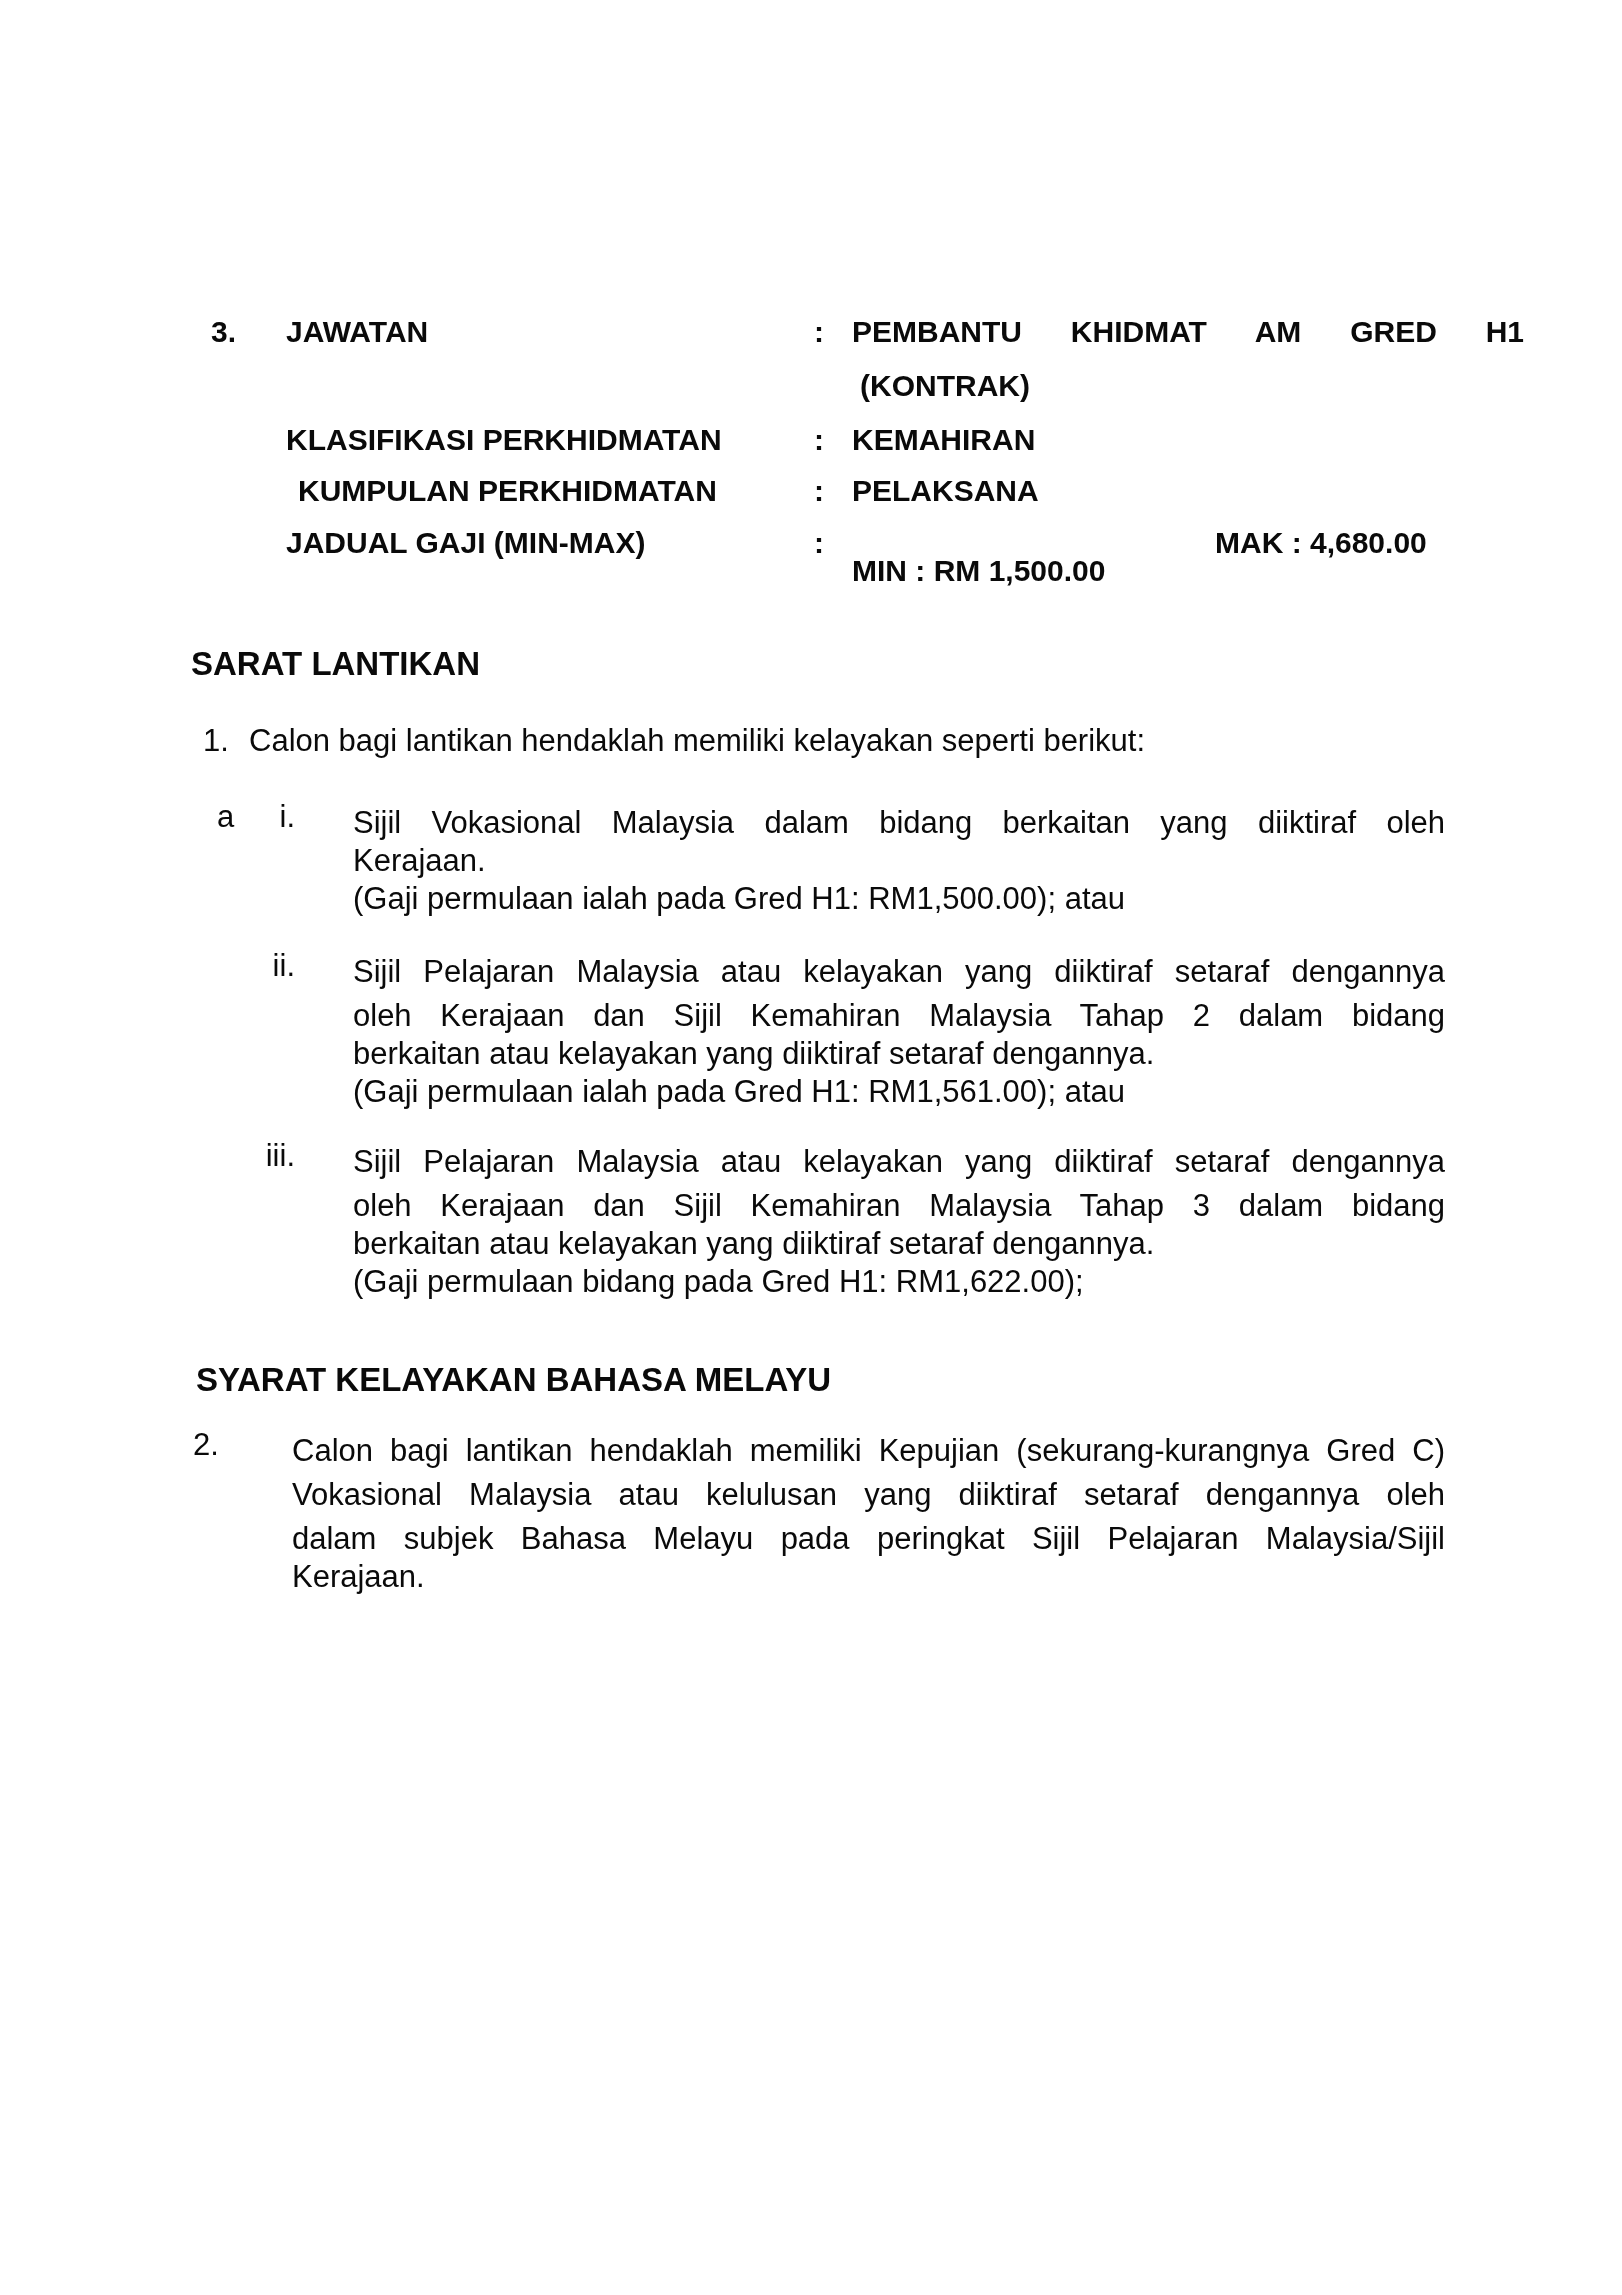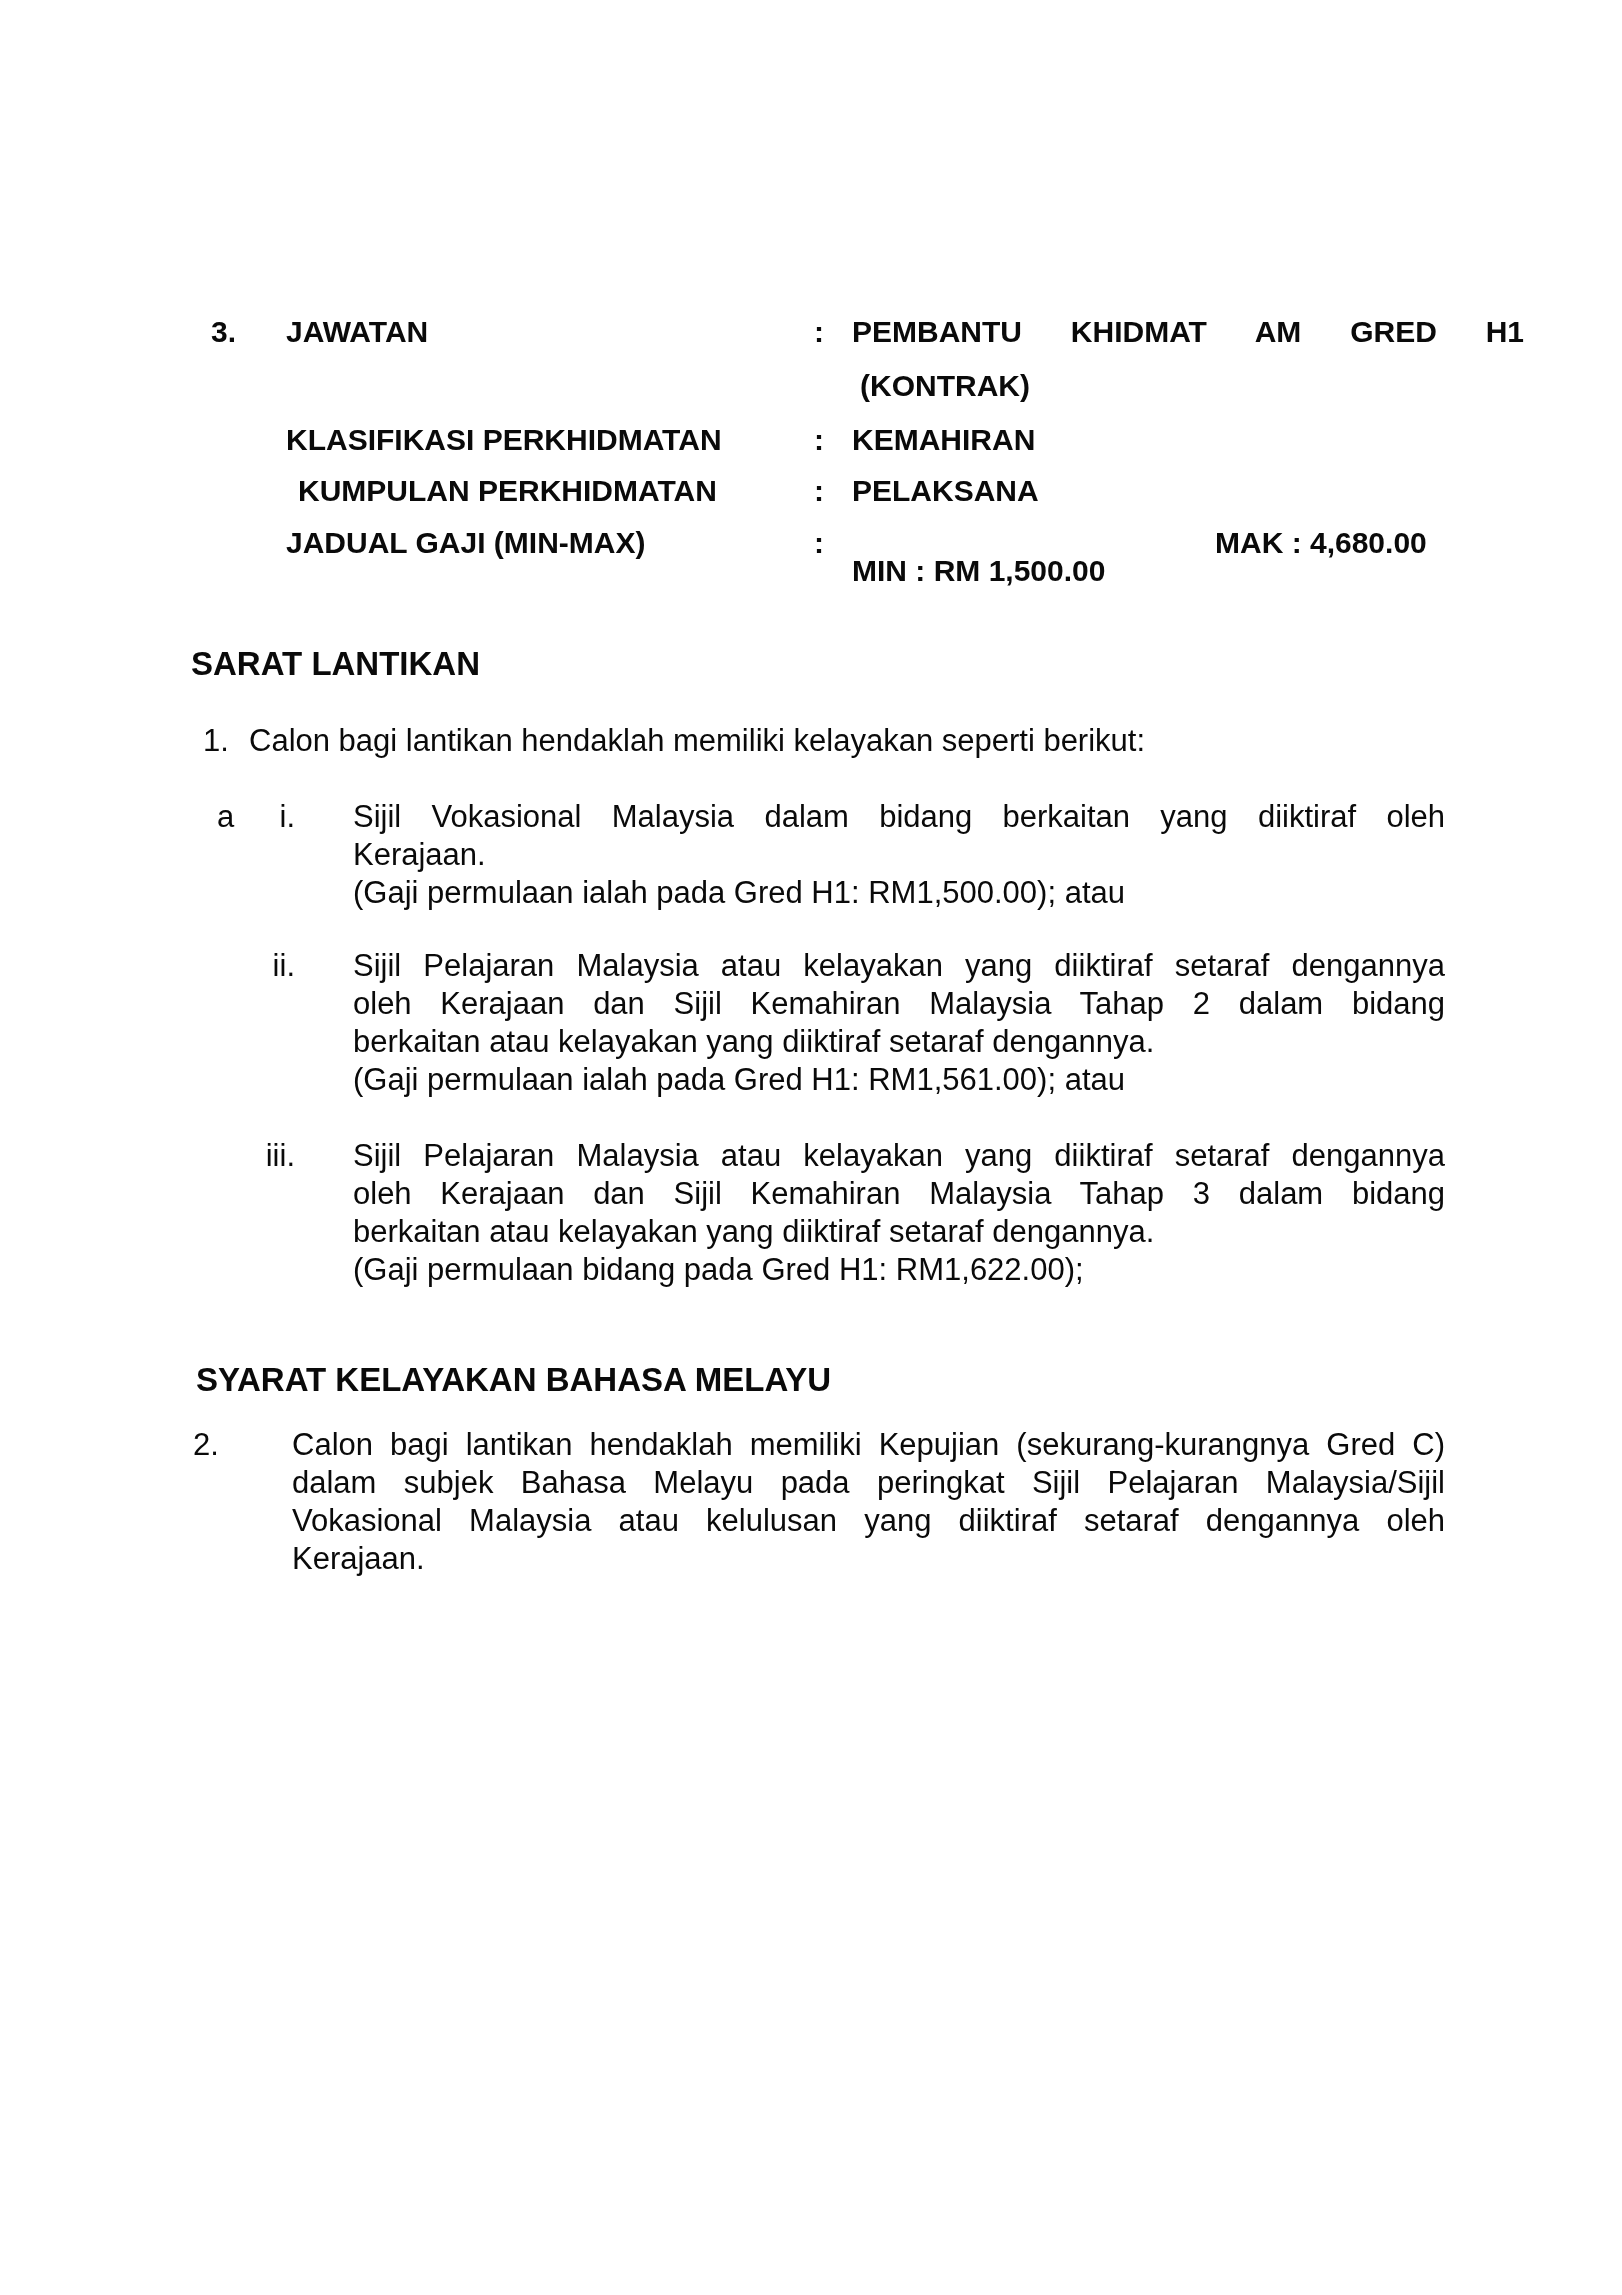--- a/index.html
+++ b/index.html
@@ -11,21 +11,21 @@
     font-family: "Liberation Sans", "DejaVu Sans", sans-serif;
     color: #0a0a0a;
     overflow: hidden;
   }
   .t { position: absolute; white-space: nowrap; }
   .b46 { font-size: 30px; font-weight: 700; line-height: 37px; }
   .h51 { font-size: 33px; font-weight: 700; line-height: 39px; }
   .r48 { font-size: 31px; font-weight: 400; line-height: 38px; }
   .lines { position: absolute; }
   .lines .line { font-size: 31px; font-weight: 400; line-height: 38px; white-space: nowrap; }
-  .lines .line.just { text-align: justify; text-align-last: justify; white-space: normal; word-spacing: 0.01px; }
+  .lines .line.just { text-align: justify; text-align-last: justify; white-space: normal; word-spacing: 0.01px; margin-top: 6px; }
   .vjust { text-align: justify; text-align-last: justify; white-space: normal; }
   .marker-box { text-align: right; }
 </style>
 </head>
 <body>
 
 <div class="page">
 
   <div class="t b46" style="left:211px; top:313px;">3.</div>
 
@@ -74,19 +74,19 @@
       <div class="line just">oleh Kerajaan dan Sijil Kemahiran Malaysia Tahap 3 dalam bidang</div>
       <div class="line">berkaitan atau kelayakan yang diiktiraf setaraf dengannya.</div>
       <div class="line">(Gaji permulaan bidang pada Gred H1: RM1,622.00);</div>
     </div>
 
   <div class="t h51" style="left:196px; top:1360px;">SYARAT KELAYAKAN BAHASA MELAYU</div>
 
   <div class="t r48" style="left:193px; top:1426px;">2.</div>
   <div class="lines" style="left:292px; top:1426px; width:1153px;">
       <div class="line just">Calon bagi lantikan hendaklah memiliki Kepujian (sekurang-kurangnya Gred C)</div>
+      <div class="line just">Vokasional Malaysia atau kelulusan yang diiktiraf setaraf dengannya oleh</div>
       <div class="line just">dalam subjek Bahasa Melayu pada peringkat Sijil Pelajaran Malaysia/Sijil</div>
-      <div class="line just">Vokasional Malaysia atau kelulusan yang diiktiraf setaraf dengannya oleh</div>
       <div class="line">Kerajaan.</div>
     </div>
 
 </div>
 
 
 </body></html>

